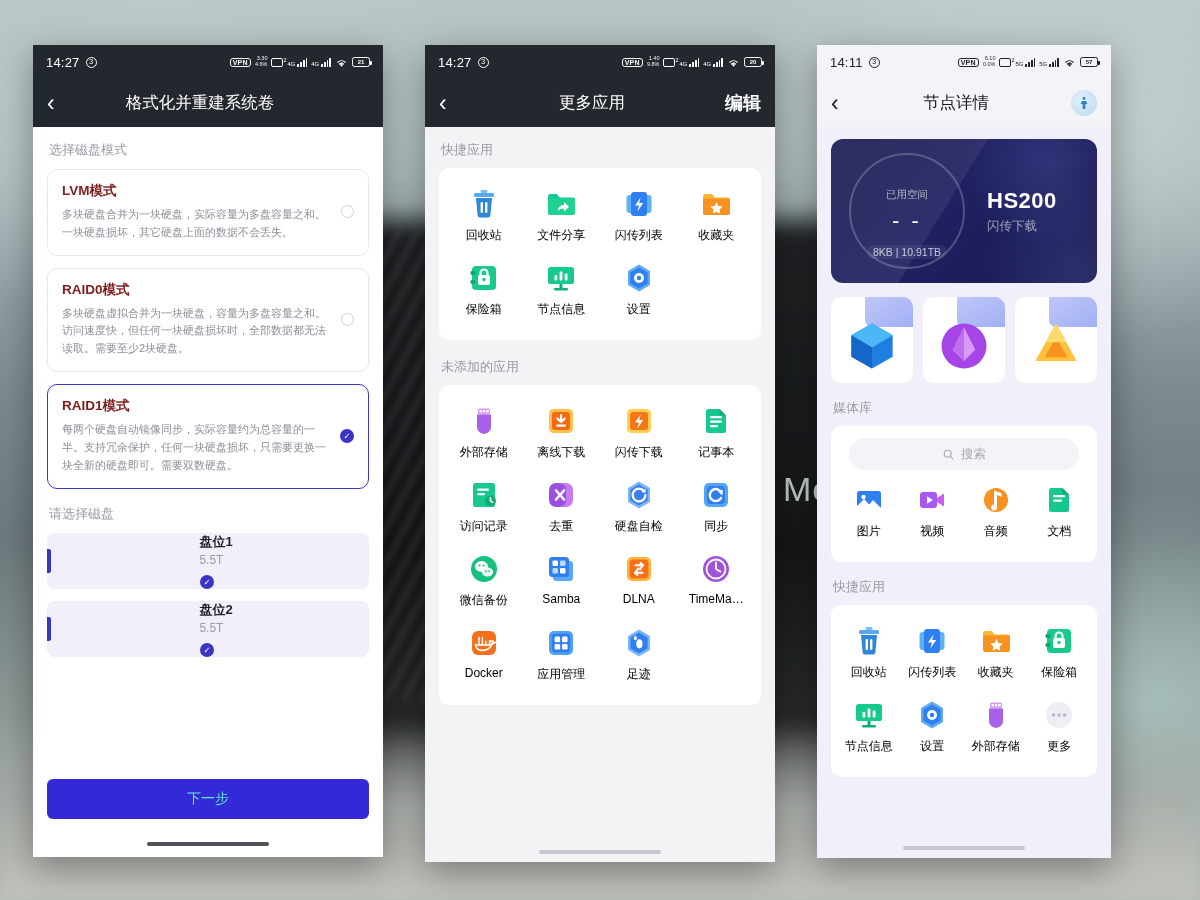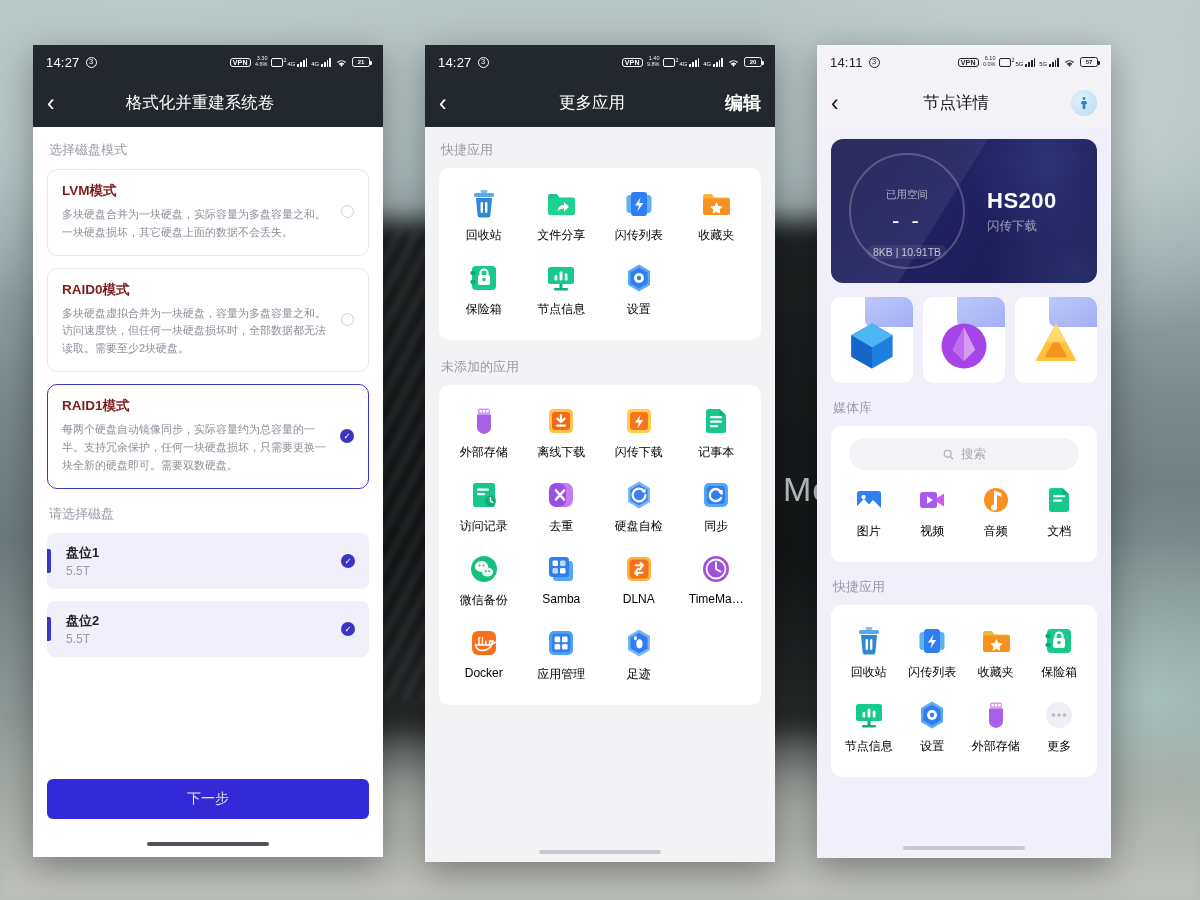--- a/index.html
+++ b/index.html
@@ -149,38 +149,38 @@
     width: 13px; height: 13px; border-radius: 50%;
     border: 1.3px solid #cfcfdb; flex: 0 0 auto;
   }
   .radio.on {
     border: none; background: #3b35c4; color: #fff;
     display: flex; align-items: center; justify-content: center;
     font-size: 8.5px; width: 14px; height: 14px;
   }
   .disk-row {
     background: #f1f0fa; border-radius: 8px; height: 56px;
-    display: flex; align-items: center; padding: 0 14px 0 1px;
-    margin-bottom: 12px; position: relative; overflow: hidden;
+    display: flex; align-items: center; padding: 0 14px 0 12px;
+    margin-bottom: 12px; position: relative; overflow: hidden; flex-direction: column;
   }
   .disk-row::before {
     content:""; position: absolute; left: 0; top: 16px;
     width: 3.5px; height: 24px; background: #3b35c4; border-radius: 0 2px 2px 0;
   }
   .disk-info { flex: 1; padding-left: 18px; }
   .disk-name { font-size: 13px; font-weight: bold; color: #1e1e28; }
   .disk-size { font-size: 12px; color: #9a9aa6; margin-top: 2px; }
   .check-on {
     width: 14px; height: 14px; border-radius: 50%;
     background: #3b35c4; color: #fff; font-size: 8.5px;
     display: flex; align-items: center; justify-content: center;
   }
   .primary-btn {
     position: absolute; left: 14px; right: 14px; bottom: 38px;
-    height: 40px; background: #3429d6; color: #e5e5e5;
+    height: 40px; background: #3429d6; color: #5eead4;
     border-radius: 6px; font-size: 14px;
     display: flex; align-items: center; justify-content: center;
     cursor: pointer;
   }
   .home-indicator {
     position: absolute; left: 50%; transform: translateX(-50%);
     bottom: 11px; width: 122px; height: 4px;
     background: #51515a; border-radius: 3px;
   }
   .home-indicator.faint { background: #c8c8d2; }

